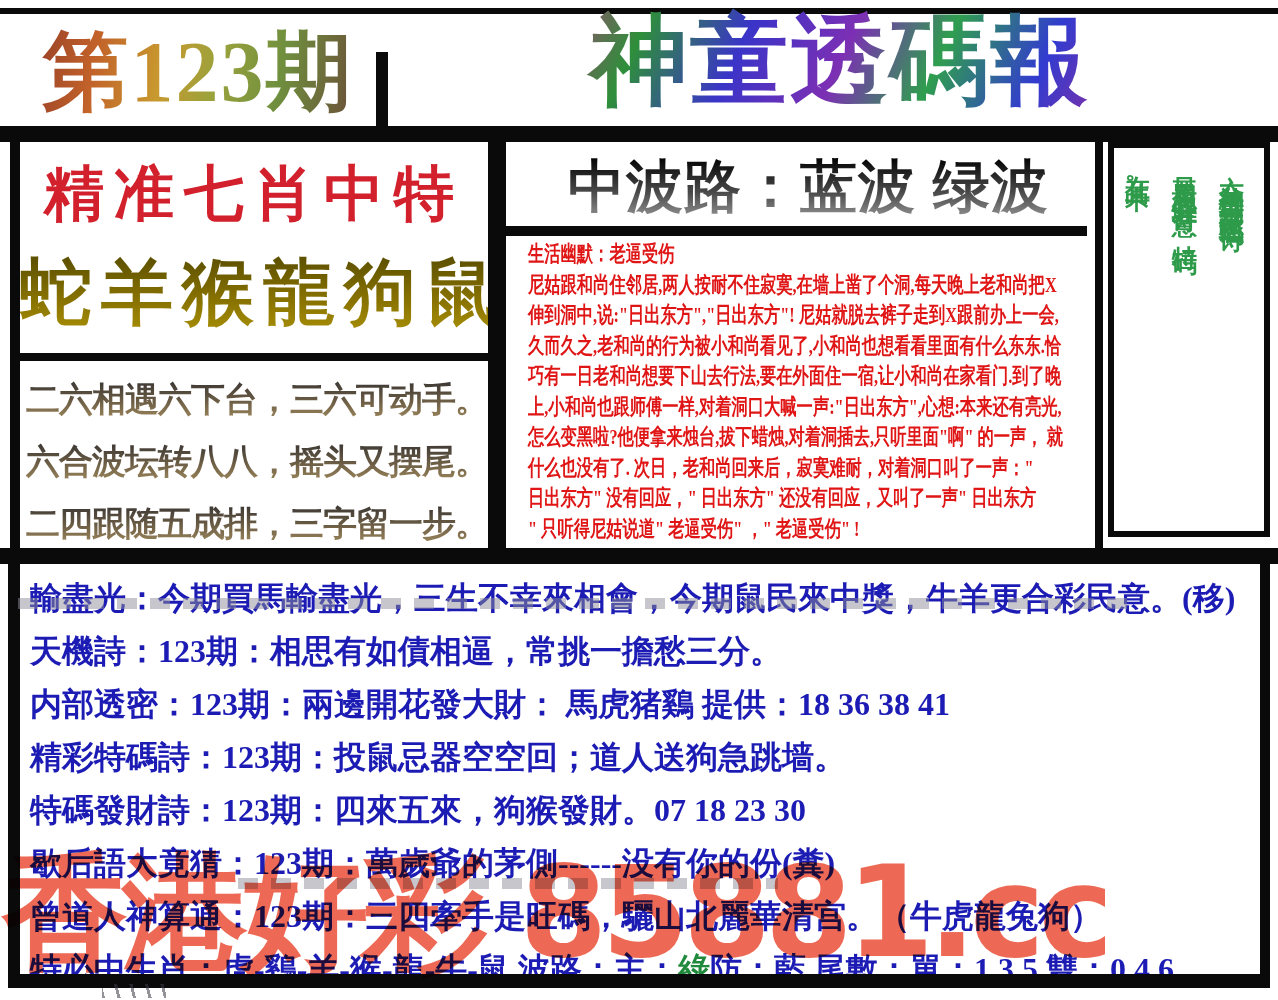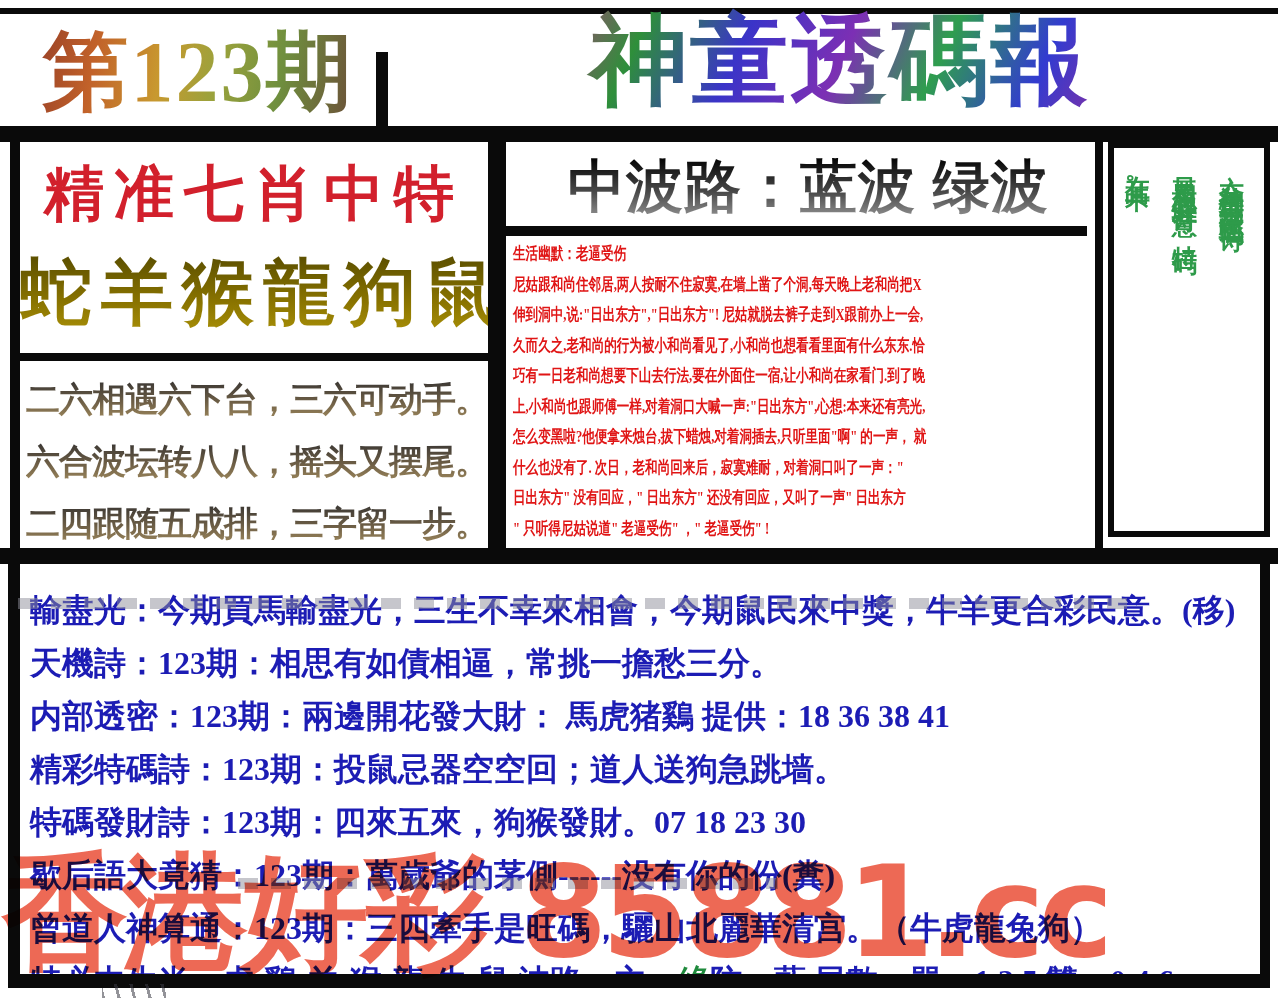--- a/index.html
+++ b/index.html
@@ -39,38 +39,38 @@
 
   
   #middle-panel{left:498px;top:142px;width:605px;height:406px;box-sizing:border-box;
     border-left:8px solid #0a0a0a;border-right:8px solid #0a0a0a;overflow:hidden;}
   #wave-route-header{height:84px;display:flex;align-items:flex-end;padding-left:4px;
     font-weight:900;font-size:57px;letter-spacing:1px;white-space:nowrap;
     background:linear-gradient(180deg,#050505 20%,#4a4a4a 60%,#9c9c9c 95%);
     -webkit-background-clip:text;background-clip:text;color:transparent;}
   #wave-route-header .mirror{display:inline-block;transform:scaleX(-1);}
   #header-rule{height:10px;background:#0a0a0a;margin-right:8px;}
-  #humor-box{padding:3px 4px 0 7px;color:#e01515;font-family:"Liberation Serif",serif;
-    font-weight:bold;font-size:17px;line-height:30.5px;overflow:hidden;}
+  #humor-box{padding:3px 4px 0 22px;color:#e01515;font-family:"Liberation Serif",serif;
+    font-weight:bold;font-size:22px;line-height:30.5px;overflow:hidden;}
   #humor-box .tline{display:block;white-space:nowrap;width:140%;
     transform:scaleX(0.74);transform-origin:0 50%;}
 
   
   #right-panel{left:1108px;top:142px;width:162px;height:395px;box-sizing:border-box;
     border:6px solid #0a0a0a;overflow:hidden;}
   #special-poem-vertical{writing-mode:vertical-rl;height:100%;box-sizing:border-box;
     padding:8px 6px 0 0;font-family:"Liberation Serif",serif;font-weight:bold;
     font-size:25px;line-height:47px;letter-spacing:5px;color:#2e9b4a;}
   #special-poem-vertical span{display:block;}
 
   
   #section-rule{left:0;top:548px;width:1278px;height:16px;}
   #bottom-panel{left:8px;top:564px;width:1262px;height:424px;box-sizing:border-box;
     border-left:12px solid #0a0a0a;border-right:10px solid #0a0a0a;border-bottom:14px solid #0a0a0a;
-    padding:20px 8px 0 10px;overflow:hidden;}
+    padding:8px 8px 0 10px;overflow:hidden;}
   .tip-line{height:53px;display:flex;align-items:center;white-space:nowrap;
     font-family:"Liberation Serif",serif;font-weight:bold;font-size:32px;color:#1c1cb4;}
   .tip-green{color:#1f8a3c;}
   .ghost{position:absolute;height:11px;opacity:.5;
     background:repeating-linear-gradient(90deg,#8d8d99 0 20px,transparent 20px 33px);}
   #ghost-1{left:18px;top:598px;width:1120px;}
   #ghost-2{left:238px;top:878px;width:540px;}
 
   
   #watermark{left:2px;top:850px;z-index:5;font-weight:900;font-size:126px;line-height:1;

